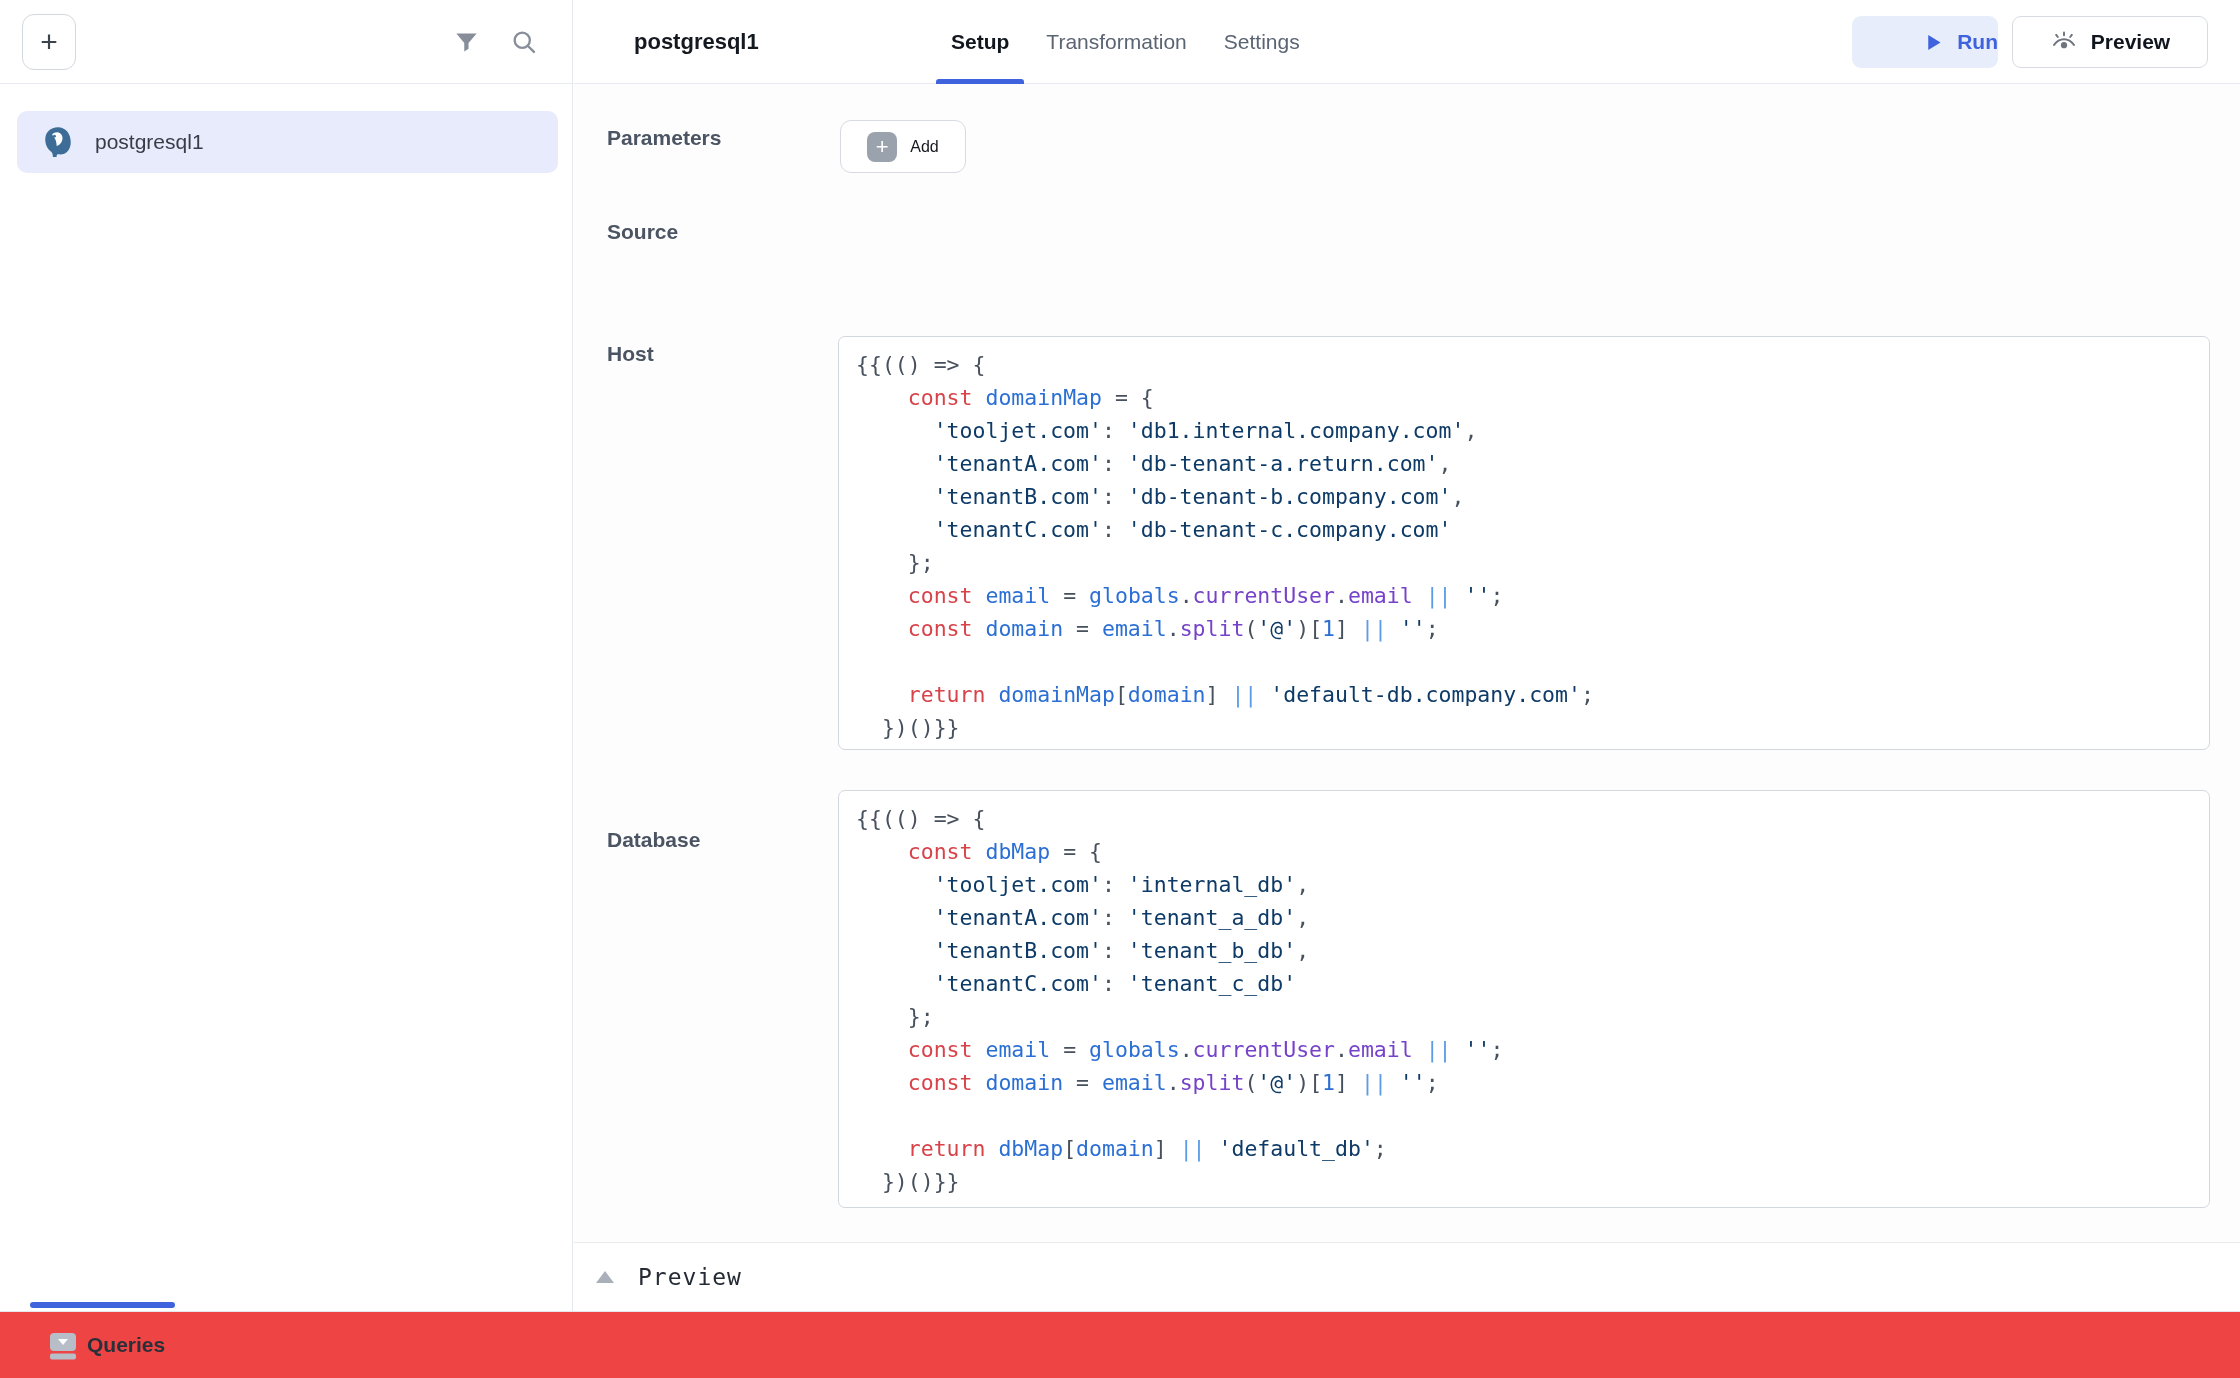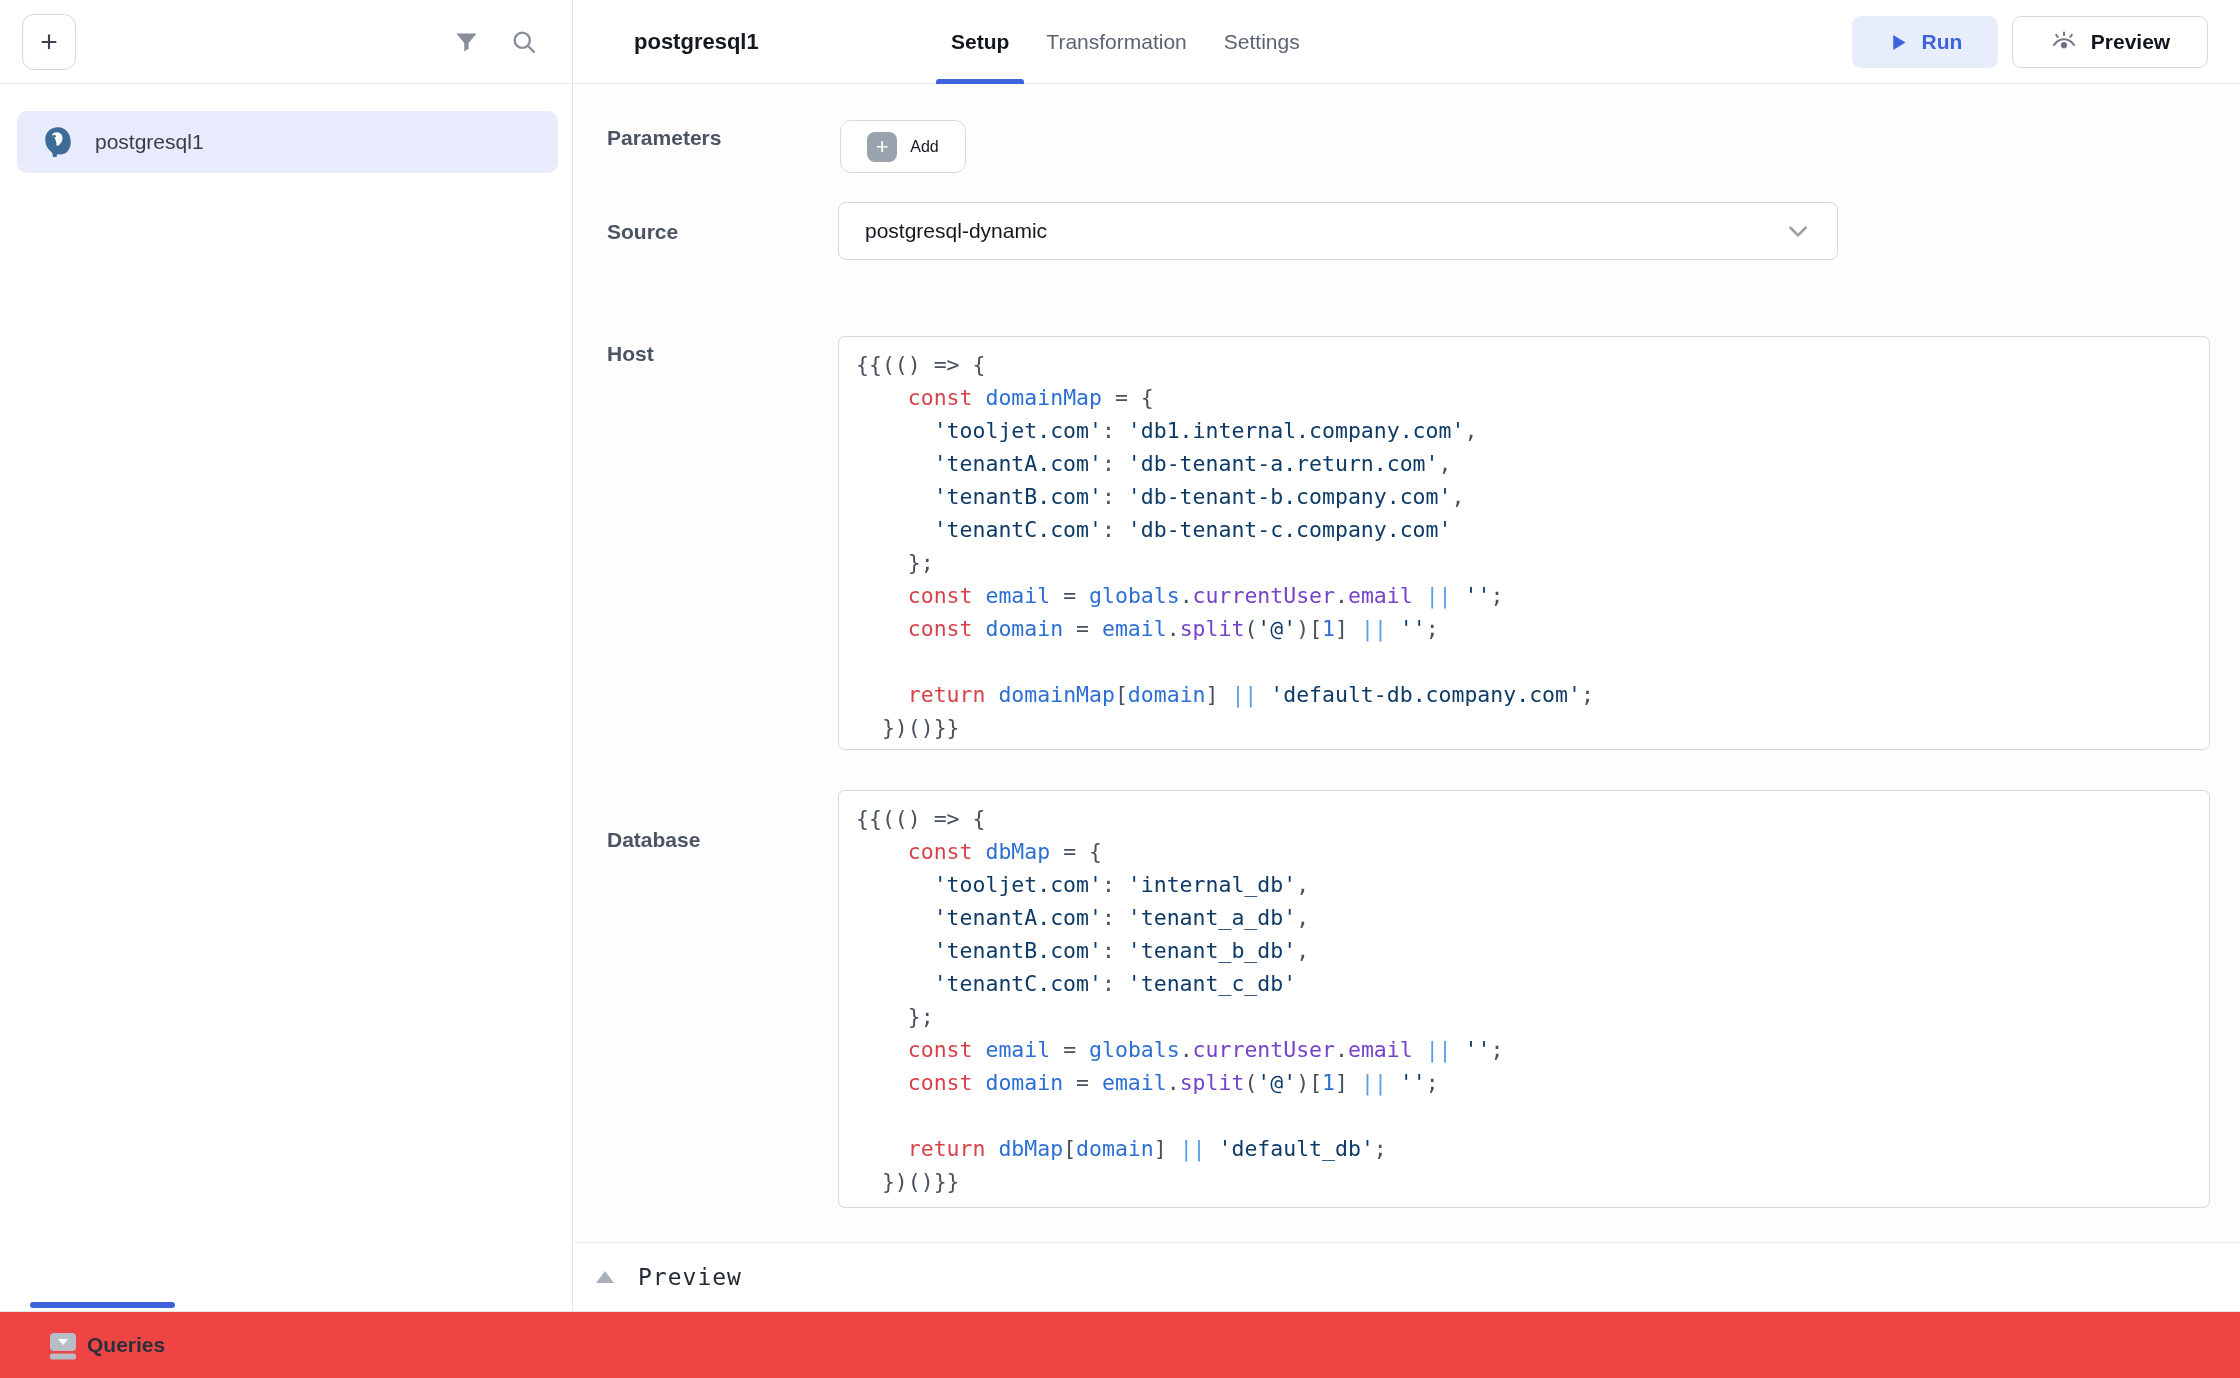--- a/index.html
+++ b/index.html
@@ -20,21 +20,21 @@
 
   
   .main { position:absolute; left:574px; top:0; width:1666px; height:1311px; background:#fdfdfe; }
   .main-header { position:absolute; left:0; top:0; width:100%; height:84px; border-bottom:1px solid #e7eaee; background:#fff; }
   .query-title { position:absolute; left:60px; top:0; height:84px; display:flex; align-items:center; font-size:22px; font-weight:700; color:#14181f; }
   .tabs { position:absolute; left:377px; top:0; height:84px; display:flex; gap:37px; align-items:center; }
   .tab { position:relative; height:84px; display:flex; align-items:center; font-size:21px; font-weight:500; color:#5b6473; cursor:pointer; }
   .tab.active { color:#11161e; font-weight:700; }
   .tab.active::after { content:""; position:absolute; left:-15px; right:-15px; bottom:0; height:5px; background:#3e63dd; border-radius:3px 3px 0 0; }
   .header-actions { position:absolute; right:32px; top:16px; display:flex; gap:14px; }
-  .run-btn { width:146px; height:52px; background:#e8edfc; border:none; border-radius:9px; display:flex; align-items:center; justify-content:center; gap:13px; font-size:21px; font-weight:600; color:#3e63dd; cursor:pointer; font-family:inherit; }
+  .run-btn { width:146px; height:52px; background:#e8edfc; border:none; border-radius:9px; display:flex; align-items:center; justify-content:flex-end; gap:13px; font-size:21px; font-weight:600; color:#3e63dd; cursor:pointer; font-family:inherit; }
   .preview-btn { width:196px; height:52px; background:#fff; border:1px solid #d7dbe1; border-radius:9px; display:flex; align-items:center; justify-content:center; gap:13px; font-size:21px; font-weight:600; color:#11161e; cursor:pointer; font-family:inherit; }
 
   
   .field-label { position:absolute; left:33px; font-size:21px; font-weight:600; color:#4b5462; }
   .lbl-parameters { top:126px; }
   .lbl-source     { top:220px; }
   .lbl-host       { top:342px; }
   .lbl-database   { top:828px; }
 
   .add-btn { position:absolute; left:266px; top:120px; width:126px; height:53px; background:#fff; border:1px solid #d7dbe1; border-radius:11px; display:flex; align-items:center; justify-content:center; gap:13px; cursor:pointer; font-family:inherit; }
@@ -144,28 +144,20 @@
       </div>
     </header>
 
     <div class="field-label lbl-parameters">Parameters</div>
     <button class="add-btn">
       <span class="add-chip">+</span>
       <span class="add-label">Add</span>
     </button>
 
     <div class="field-label lbl-source">Source</div>
-    <div class="source-select">
-      <span class="source-value">postgresql-dynamic</span>
-      <span>
-        <svg width="26" height="26" viewBox="0 0 24 24" fill="none" stroke="#9aa1ab" stroke-width="2.4" stroke-linecap="round" stroke-linejoin="round">
-            <polyline points="5 9 12 16 19 9"></polyline>
-          </svg>
-      </span>
-    </div>
 
     <div class="field-label lbl-host">Host</div>
     <div class="code-box code-host">
         <div class="code-line"><span class="tok-d">{{(() =&gt; {</span></div>
         <div class="code-line"><span class="tok-d">    </span><span class="tok-k">const</span><span class="tok-d"> </span><span class="tok-v">domainMap</span><span class="tok-d"> = {</span></div>
         <div class="code-line"><span class="tok-d">      </span><span class="tok-s">'tooljet.com'</span><span class="tok-d">: </span><span class="tok-s">'db1.internal.company.com'</span><span class="tok-d">,</span></div>
         <div class="code-line"><span class="tok-d">      </span><span class="tok-s">'tenantA.com'</span><span class="tok-d">: </span><span class="tok-s">'db-tenant-a.return.com'</span><span class="tok-d">,</span></div>
         <div class="code-line"><span class="tok-d">      </span><span class="tok-s">'tenantB.com'</span><span class="tok-d">: </span><span class="tok-s">'db-tenant-b.company.com'</span><span class="tok-d">,</span></div>
         <div class="code-line"><span class="tok-d">      </span><span class="tok-s">'tenantC.com'</span><span class="tok-d">: </span><span class="tok-s">'db-tenant-c.company.com'</span></div>
         <div class="code-line"><span class="tok-d">    };</span></div>

